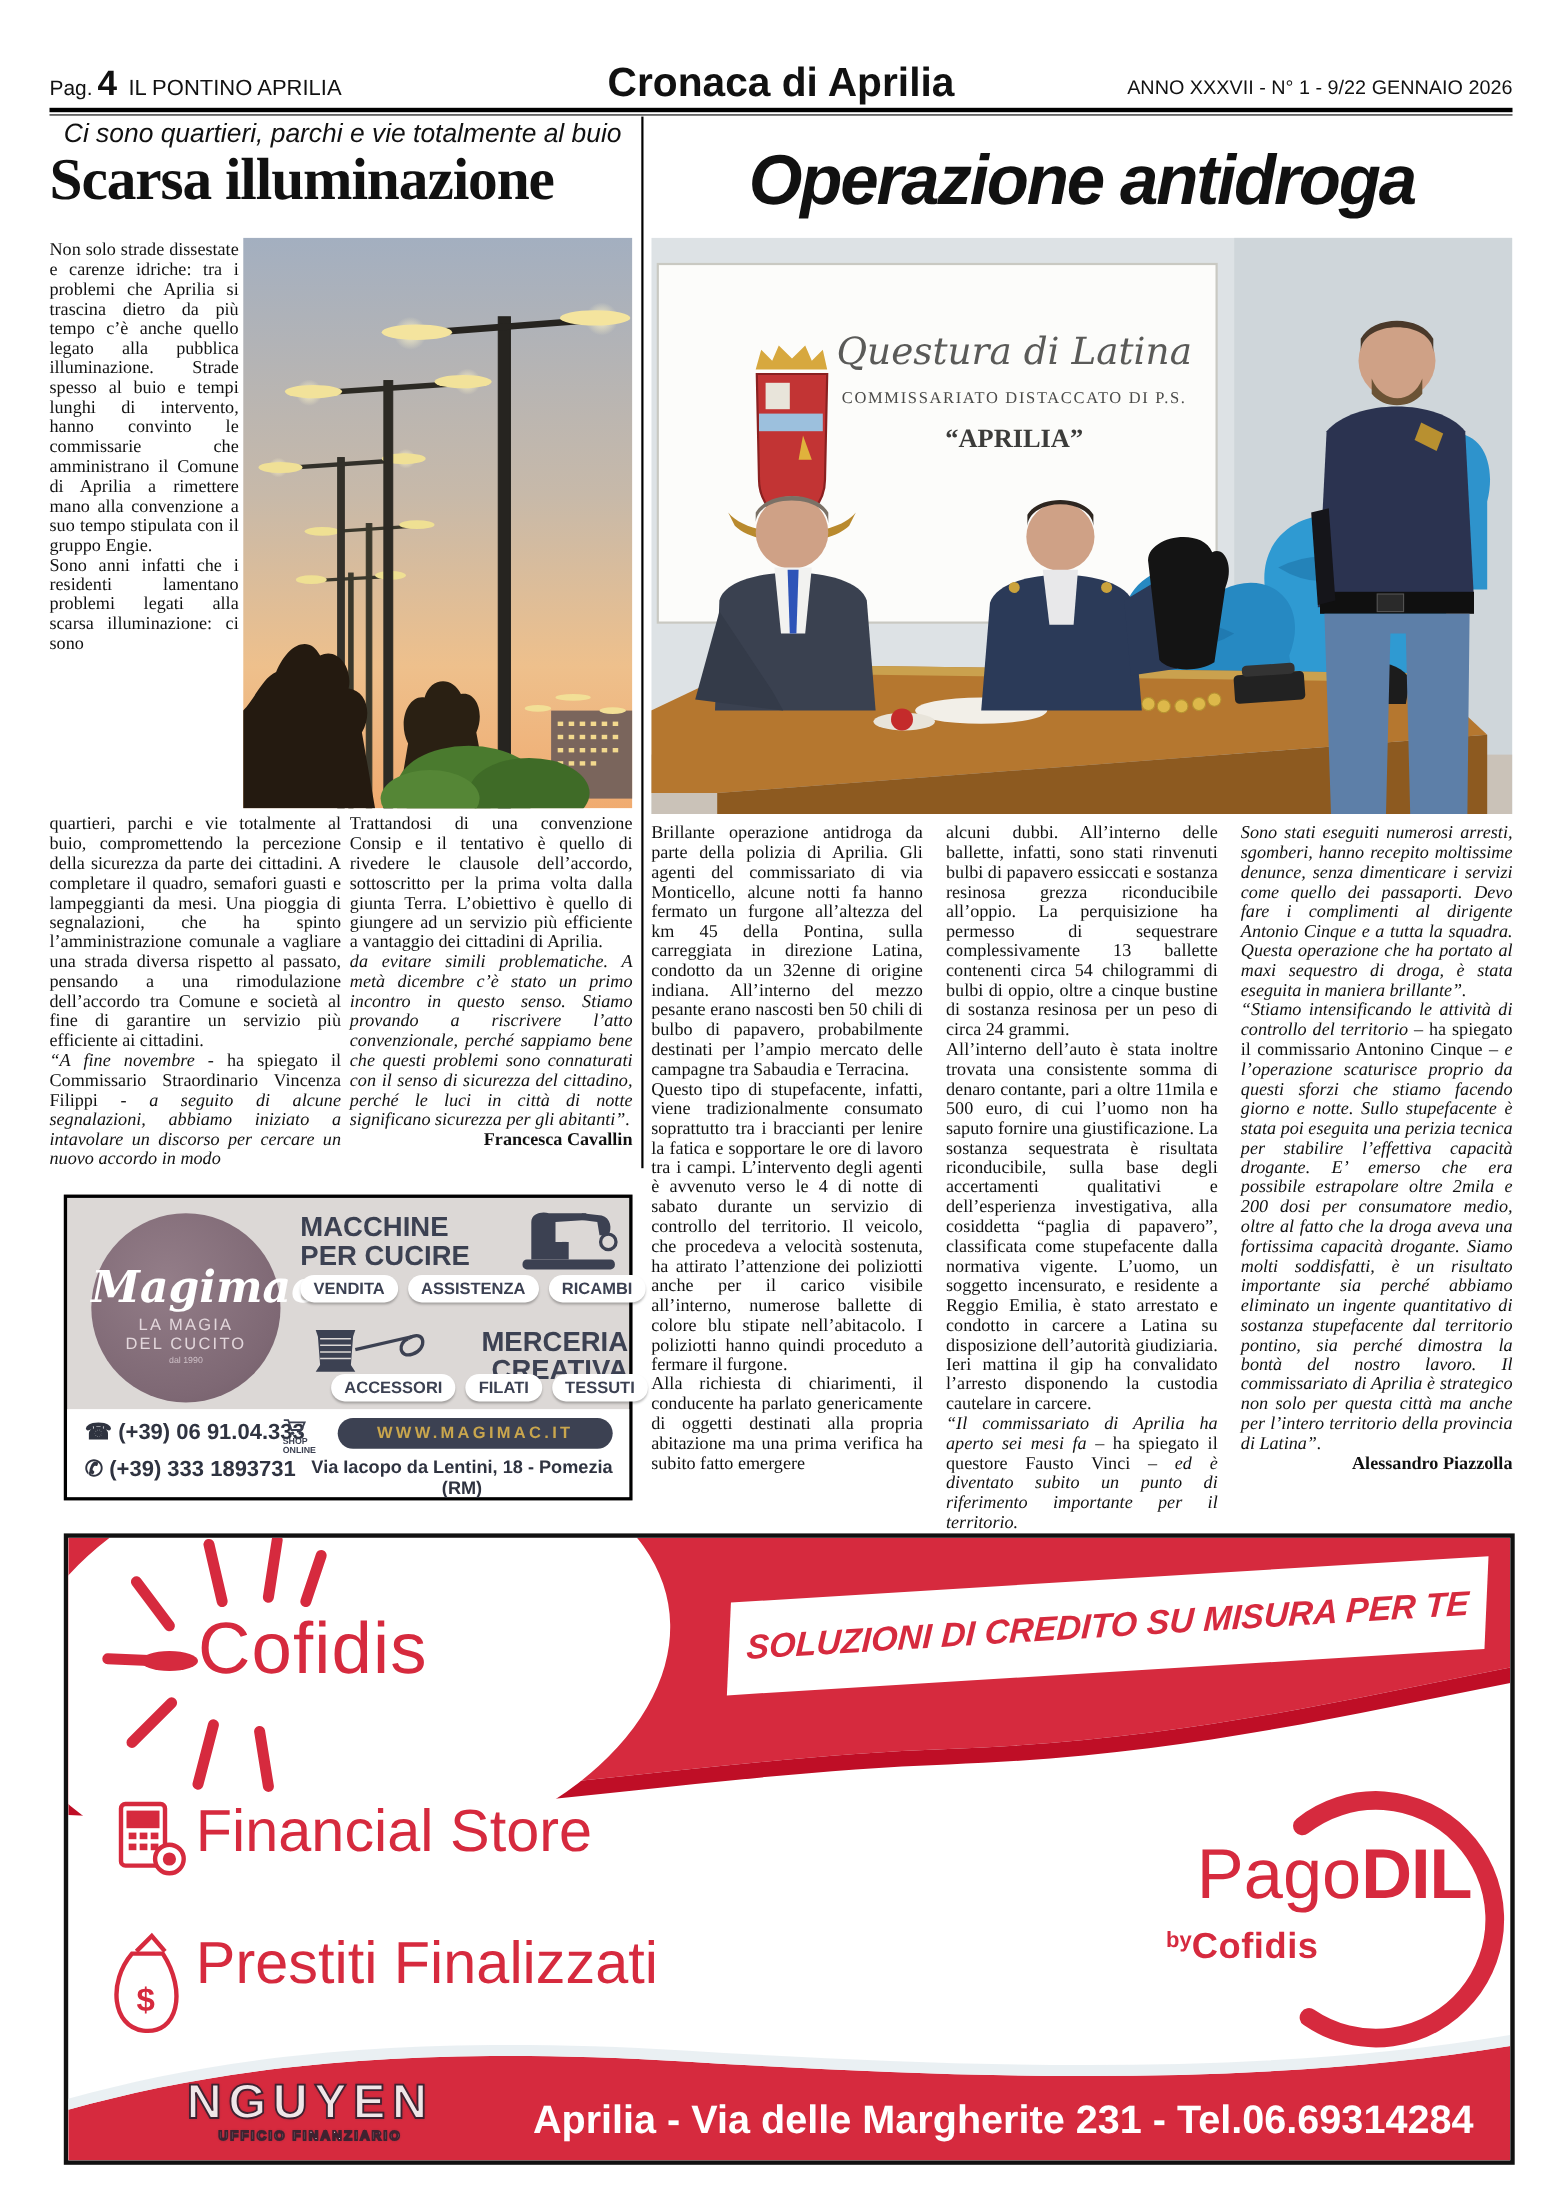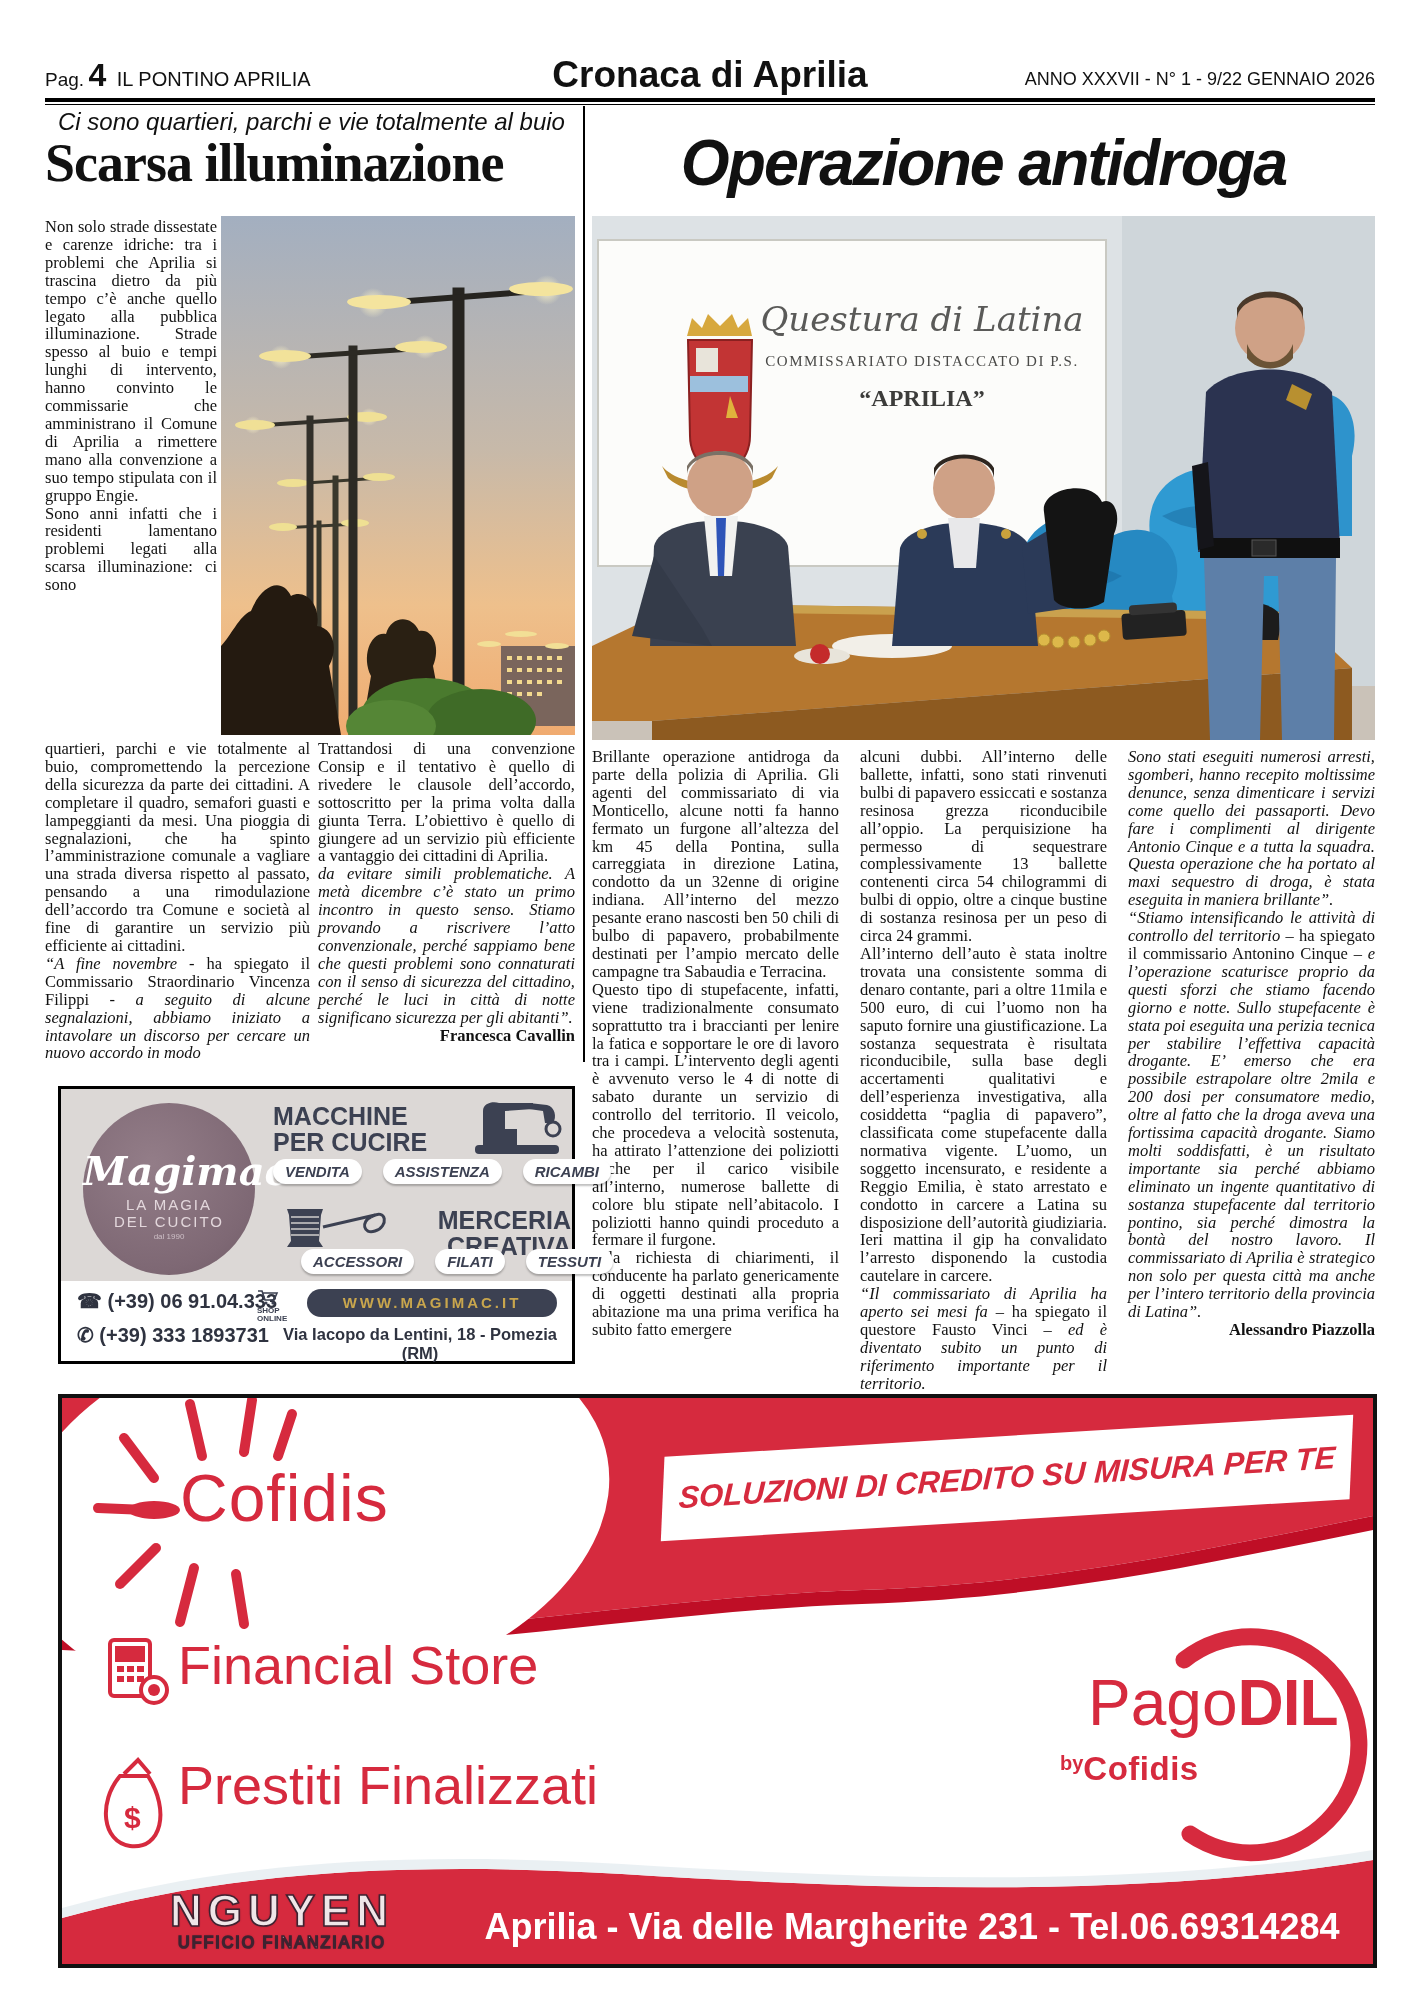--- a/index.html
+++ b/index.html
@@ -36,21 +36,21 @@
   
   .magimac{position:absolute;left:58px;top:1086px;width:511px;height:272px;border:3px solid #000;
       background:#dcd8d6;font-family:"Liberation Sans",sans-serif;}
   .mg-circle{position:absolute;left:22px;top:14px;width:172px;height:172px;border-radius:50%;
       background:radial-gradient(circle at 40% 35%,#937d88,#7e6874 70%,#6f5b66);text-align:center;color:#fff;}
   .mg-script{font-family:"DejaVu Serif",serif;font-style:italic;font-weight:bold;font-size:40px;margin-top:44px;}
   .mg-sub{font-size:15px;letter-spacing:2px;color:#e3d7dc;line-height:17px;margin-top:2px;}
   .mg-dal{font-size:8px;color:#cdbfc6;margin-top:2px;}
   .mg-title1{position:absolute;left:212px;top:14px;font-weight:bold;font-size:25px;color:#3c4152;line-height:26px;}
   .mg-title2{position:absolute;left:330px;top:118px;width:180px;text-align:right;font-weight:bold;font-size:25px;color:#3c4152;line-height:26px;}
-  .mg-pills{position:absolute;display:flex;gap:21px;font-style:italic;}
+  .mg-pills{position:absolute;display:flex;gap:9px;}
   .pill{background:#fff;border-radius:14px;padding:4px 12px;font-weight:bold;font-size:15px;color:#3c4152;
       box-shadow:0 2px 2px rgba(0,0,0,.25);white-space:nowrap;}
   .mg-strip{position:absolute;left:0;bottom:0;width:100%;height:80px;background:#fff;}
   .mg-phone{position:absolute;left:16px;top:8px;font-weight:bold;font-size:20px;color:#2f3340;}
   .mg-wa{position:absolute;left:16px;top:42px;font-weight:bold;font-size:20px;color:#2f3340;}
   .mg-webpill{position:absolute;left:246px;top:8px;width:250px;height:28px;border-radius:14px;background:#3c4152;
       color:#c9a64d;font-weight:bold;font-size:15px;letter-spacing:3px;text-align:center;line-height:28px;}
   .mg-addr{position:absolute;left:214px;top:44px;width:290px;font-weight:bold;font-size:16.5px;color:#2f3340;text-align:center;}
   .mg-shop{position:absolute;left:196px;top:8px;font-size:8px;font-weight:bold;color:#3c4152;line-height:8px;}
   
@@ -66,21 +66,21 @@
   .cf-pago .light{font-weight:normal;margin-left:36px;}
   .cf-pago .bold{font-weight:800;letter-spacing:-1px;}
   .cf-by{position:absolute;left:998px;top:352px;color:#d62a3e;}
   .cf-by .by{font-size:20px;font-weight:bold;vertical-align:10px;}
   .cf-by .cf{font-size:33px;font-weight:bold;letter-spacing:.5px;}
   .cf-agenzia{position:absolute;left:560px;top:478px;width:560px;text-align:center;color:#fff;font-weight:bold;font-size:25px;}
   .cf-addr{position:absolute;left:420px;top:508px;width:860px;text-align:center;color:#fff;font-weight:bold;font-size:36px;}
   .nguyen{position:absolute;left:70px;top:488px;width:300px;text-align:center;color:#efe6e8;
       -webkit-text-stroke:1.6px #3f2230;text-shadow:0 0 2px #3f2230;}
   .nguyen .n1{font-size:44px;letter-spacing:6px;font-weight:bold;}
-  .nguyen .n2{font-size:16px;letter-spacing:2px;font-weight:normal;margin-top:-2px;}
+  .nguyen .n2{font-size:12px;letter-spacing:2px;font-weight:bold;margin-top:-2px;}
   .abs{position:absolute;}
 </style>
 </head>
 <body>
 
 <div id="page">
 
   <div class="hdr">
     <div class="hdr-left">
       <span class="pag">Pag.</span>

